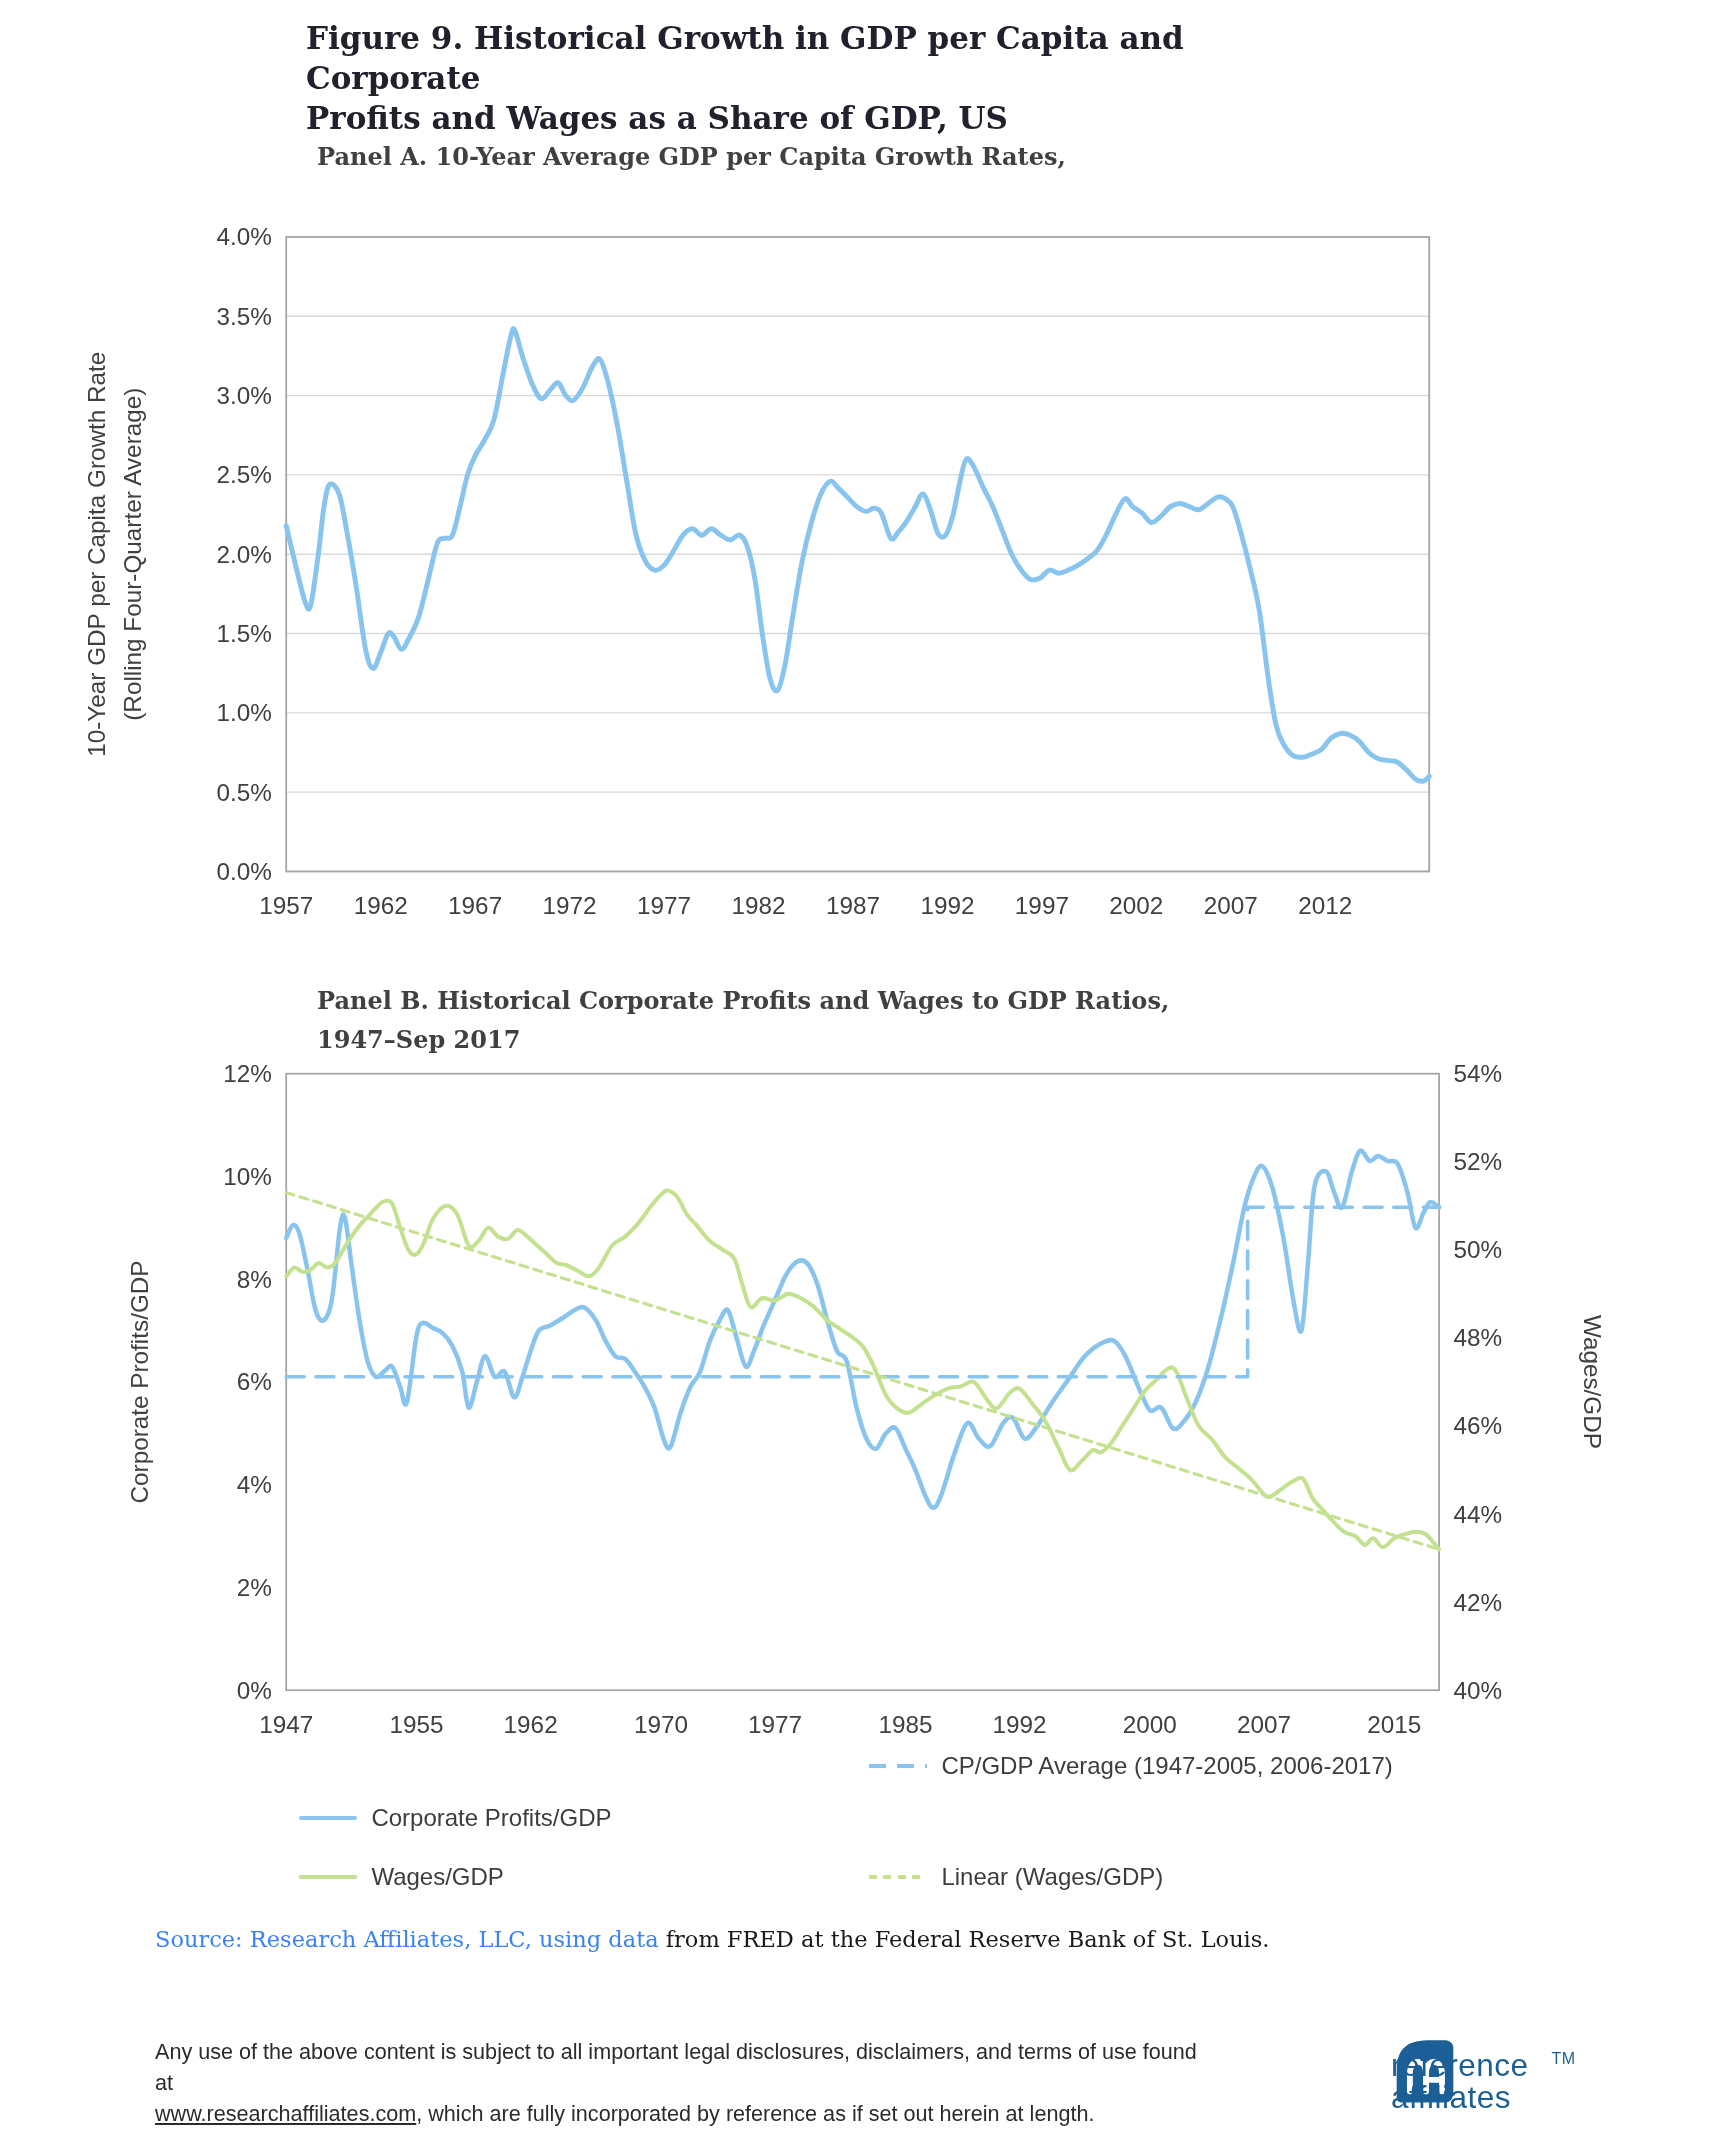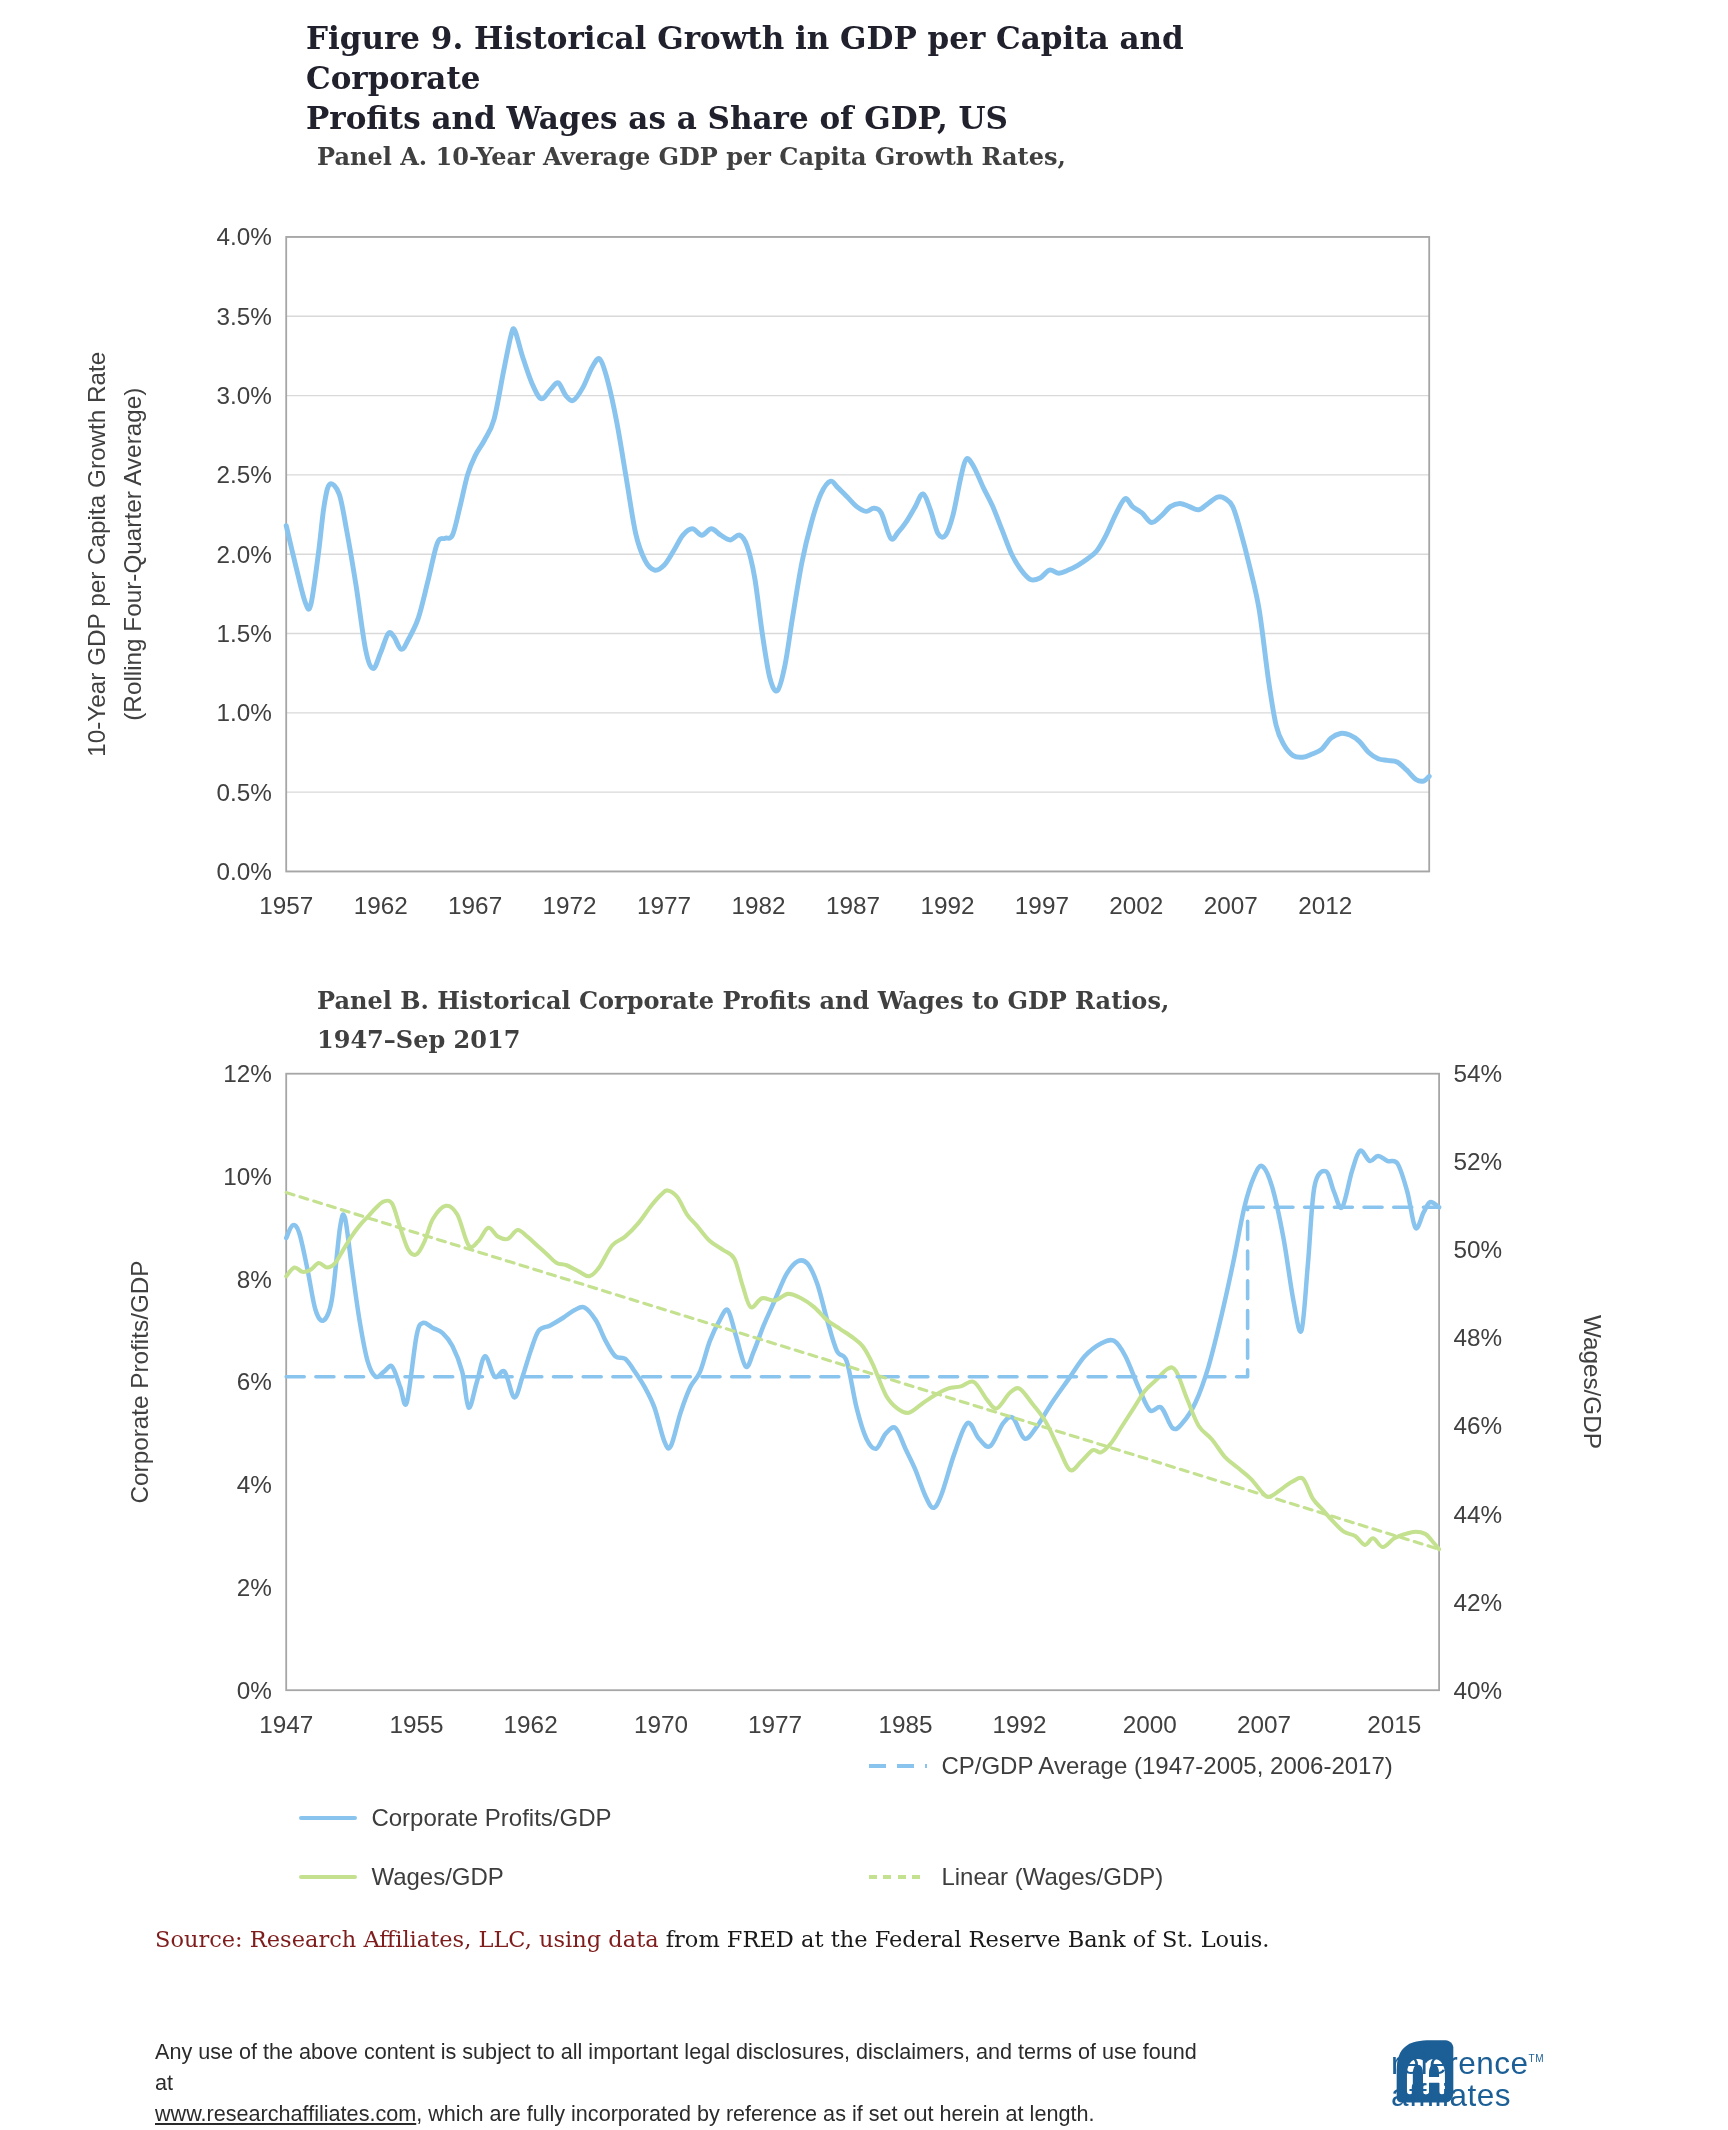--- a/index.html
+++ b/index.html
@@ -15,27 +15,27 @@
   svg{position:absolute;font-family:"Liberation Sans",sans-serif;}
   .legend-item{position:absolute;display:flex;align-items:center;height:36px;
                font-size:24px;color:#3d3d3d;}
   .sw{display:inline-block;width:58px;height:4.5px;margin-right:14.4px;flex:none;border-radius:2.7px;}
   .sw.solid-blue{background:#89C4EF;}
   .sw.solid-green{background:#C3E18F;}
   .sw.dash-blue{background:repeating-linear-gradient(90deg,#89C4EF 0 17px,transparent 17px 28px);border-radius:0;}
   .sw.dash-green{background:repeating-linear-gradient(90deg,#C3E18F 0 8px,transparent 8px 14.4px);border-radius:0;}
   .source-line{position:absolute;left:155px;top:1926px;width:1260px;
                font-family:"DejaVu Serif","Liberation Serif",serif;font-size:22.5px;color:#1a1a1a;}
-  .source-gray{color:#7f1d1d;}
+  .source-gray{color:#3b82f6;}
   .footer{position:absolute;left:155px;top:2036px;width:1062px;font-size:21.6px;
           line-height:31px;color:#2b2b2b;}
   .footer a{color:#2b2b2b;text-decoration:underline;}
   .logo{position:absolute;left:1391px;top:2036px;display:flex;align-items:flex-start;gap:10.8px;}
   .logo-text{font-size:31.5px;line-height:32px;color:#1C5F96;letter-spacing:0.5px;position:relative;top:7.2px;}
-  .logo-tm{font-size:10px;vertical-align:super;color:#1C5F96;}
+  .logo-tm{font-size:16px;vertical-align:super;color:#1C5F96;margin-left:23px;}
 </style>
 </head>
 <body>
 
 <div class="page">
 
   <div class="fig-title">
     <div>Figure 9. Historical Growth in GDP per Capita and Corporate</div>
     <div>Profits and Wages as a Share of GDP, US</div>
   </div>

